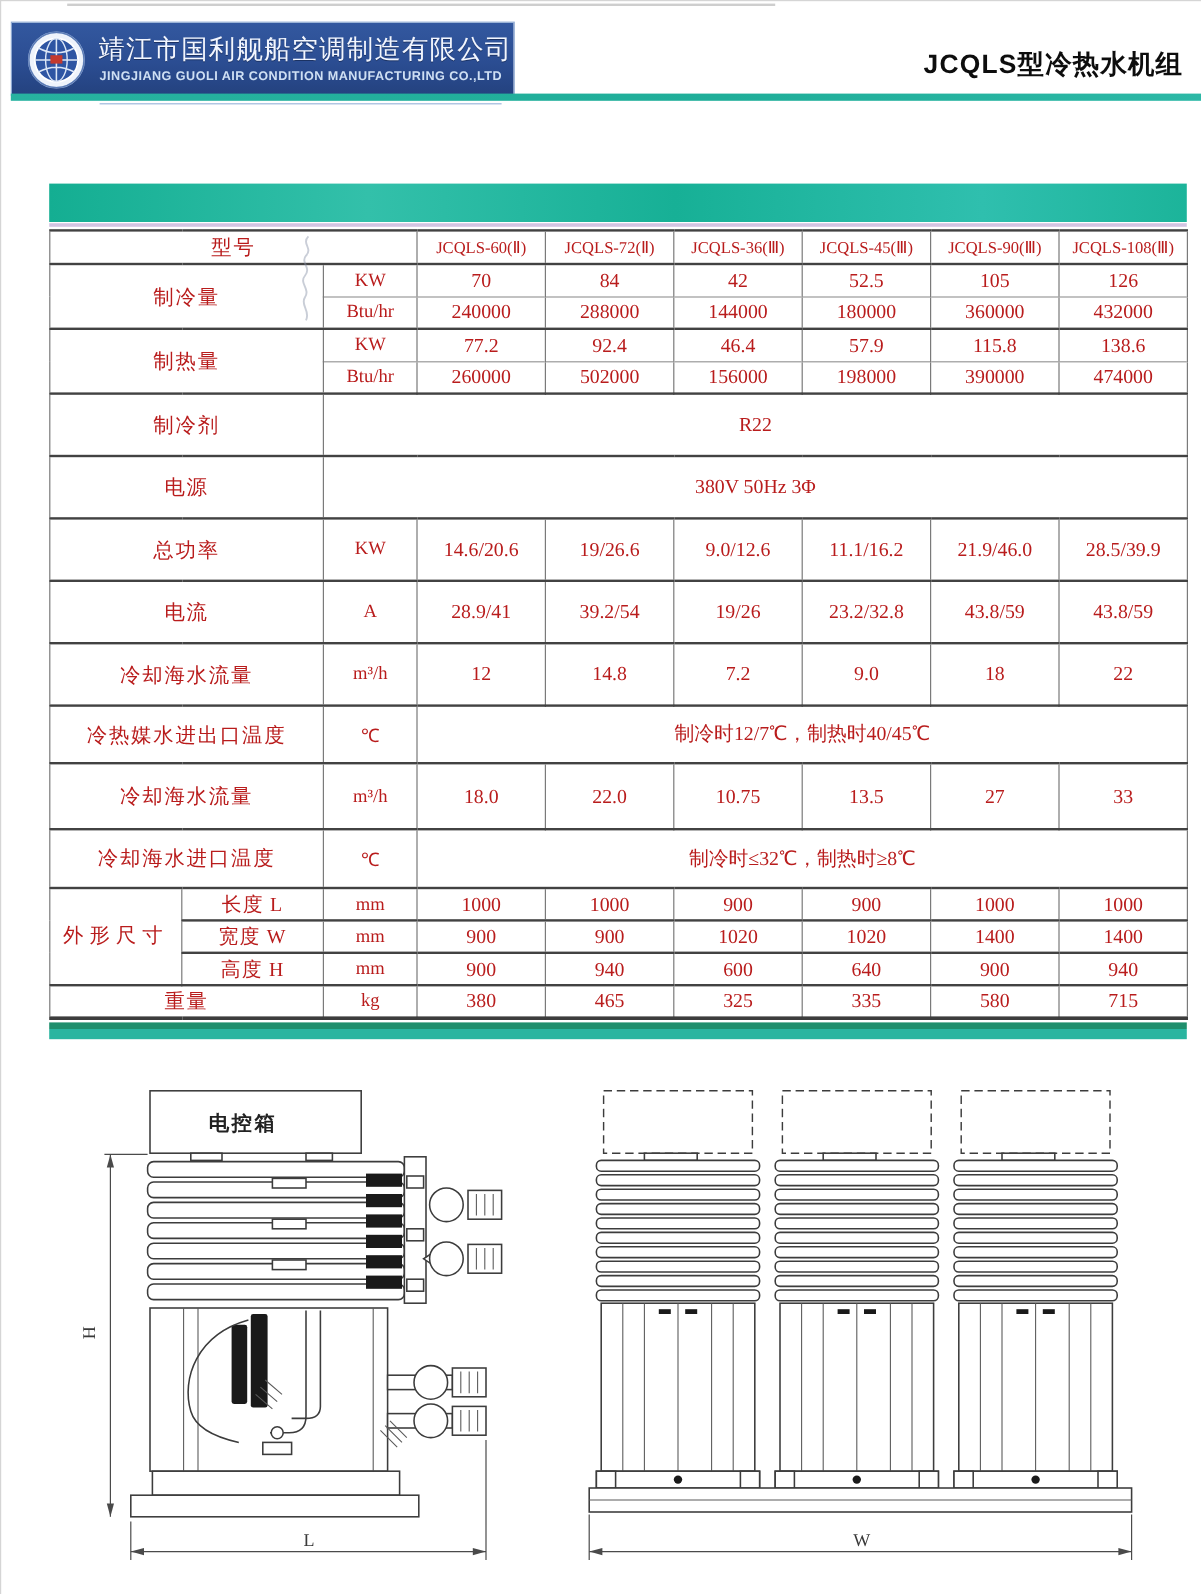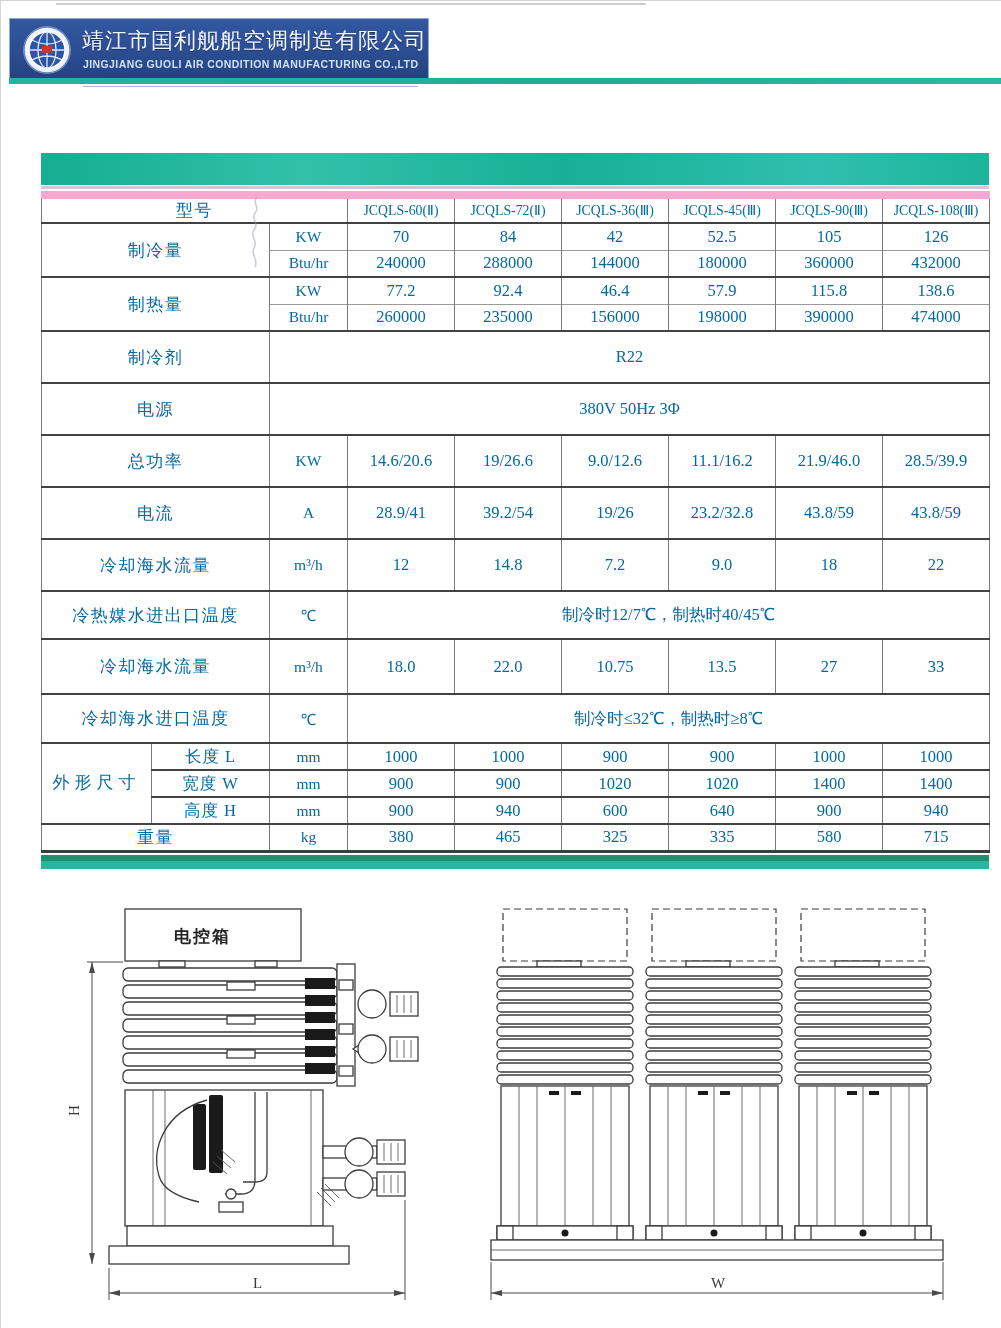--- a/index.html
+++ b/index.html
@@ -34,22 +34,22 @@
     font-weight:bold;font-size:22px;letter-spacing:1px;color:#0d0d0d;white-space:nowrap;
   }
 
   
   .table-wrap{position:absolute;left:40px;top:152px;width:948px;}
   .band-top{height:32px;
     background:linear-gradient(90deg,#14ae92,#33c0aa 28%,#17b096 55%,#2fbfae 82%,#1cb49a);}
   .band-lav{height:3px;background:#c4b0d8;opacity:.75;margin-top:1px;}
   table.spec{
     width:948px;border-collapse:collapse;table-layout:fixed;margin-top:2px;
-    border-top:8px solid #f9a8d4;border-bottom:3px solid #3d3d3d;
-    font-size:16.5px;color:#0369a1;padding-left:24px;
+    border-top:1px solid #f9a8d4;border-bottom:3px solid #3d3d3d;
+    font-size:16.5px;color:#b91c1c;padding-left:24px;
   }
   table.spec td{
     border-left:1px solid #7a7a7a;border-right:1px solid #7a7a7a;
     border-top:2px solid #424242;
     padding:0 2px;text-align:center;vertical-align:middle;
     overflow:hidden;white-space:nowrap;
   }
   tr.sub td{border-top:1px solid #9a9a9a;}
   td.eL{border-left:none;}
   td.eR{border-right:none;border-radius:11px;}
@@ -93,20 +93,21 @@
       <circle cx="25" cy="25" r="18" fill="#2e55a3" stroke="#ffffff" stroke-width="1.5"></circle>
       <path d="M7,25 H43 M25,7 V43 M10,15 Q25,23 40,15 M10,35 Q25,27 40,35" stroke="#dbe6f6" stroke-width="1.3" fill="none"></path>
       <ellipse cx="25" cy="25" rx="9" ry="18" fill="none" stroke="#dbe6f6" stroke-width="1.2"></ellipse>
       <rect x="20" y="21" width="10" height="7" fill="#c43a2e"></rect>
       <circle cx="25" cy="25" r="23" fill="none" stroke="#5a7ab5" stroke-width="1"></circle>
     </svg>
     <div class="company-cn">靖江市国利舰船空调制造有限公司</div>
     <div class="company-en">JINGJIANG GUOLI AIR CONDITION MANUFACTURING CO.,LTD</div>
   </div>
   <div class="teal-underline"></div>
+  <div class="page-title">JCQLS型冷热水机组</div>
 
   <div class="table-wrap">
     <div class="band-top"></div>
     <div class="band-lav"></div>
 
     <table class="spec">
       <colgroup>
         <col style="width:110px">
           <col style="width:118px">
           <col style="width:78px">
@@ -155,21 +156,21 @@
         <td>77.2</td>
         <td>92.4</td>
         <td>46.4</td>
         <td>57.9</td>
         <td>115.8</td>
         <td class="eR">138.6</td>
       </tr>
       <tr class="h27 sub">
         <td class="unit">Btu/hr</td>
         <td>260000</td>
-        <td>235000</td>
+        <td>502000</td>
         <td>156000</td>
         <td>198000</td>
         <td>390000</td>
         <td class="eR">474000</td>
       </tr>
 
       <tr class="h52">
         <td class="lbl eL" colspan="2">制冷剂</td>
         <td class="eR shift-l" colspan="7">R22</td>
       </tr>

